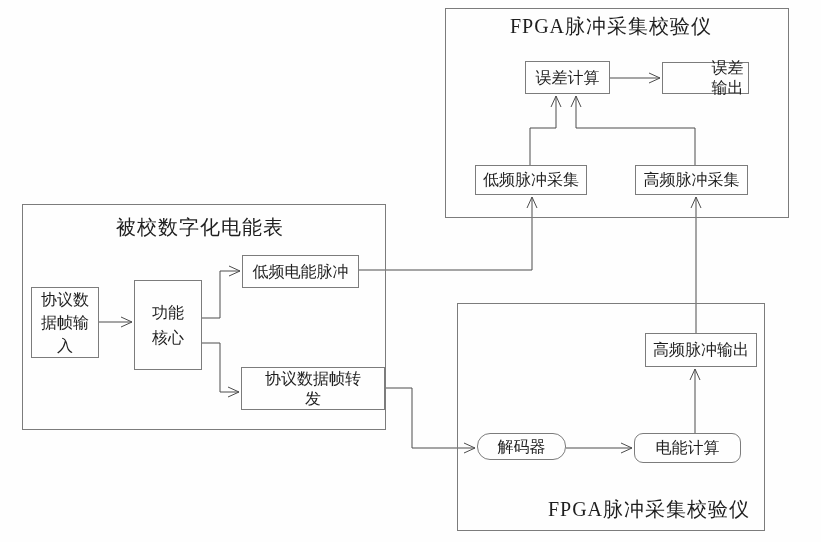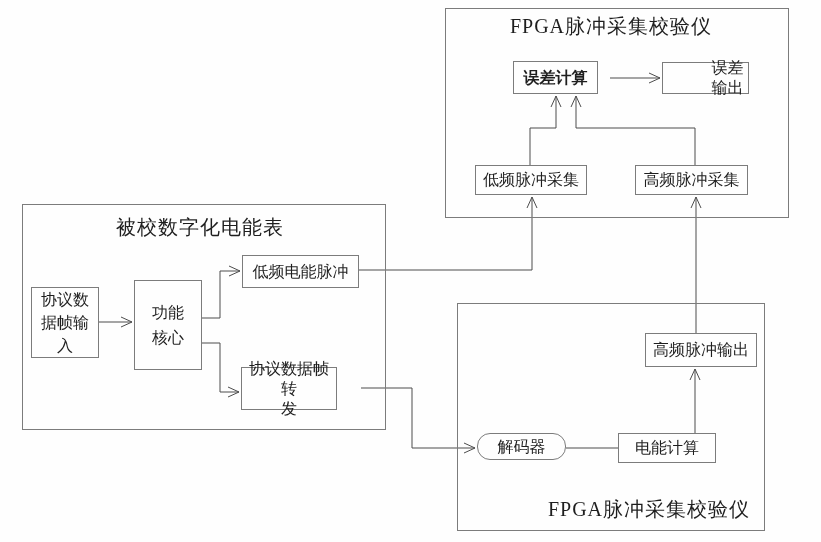--- a/index.html
+++ b/index.html
@@ -83,25 +83,25 @@
 
   <div class="container-box" style="left:457px; top:303px; width:308px; height:228px;"></div>
   <div class="container-title" style="left:649px; top:496px;">FPGA脉冲采集校验仪</div>
 
   <div class="node tall3" style="left:31px; top:287px; width:68px; height:71px;">协议数
 据帧输
 入</div>
   <div class="node tall2" style="left:134px; top:280px; width:68px; height:90px;">功能
 核心</div>
   <div class="node" style="left:242px; top:255px; width:117px; height:33px;">低频电能脉冲</div>
-  <div class="node" style="left:241px; top:367px; width:96px; height:43px;">协议数据帧转
+  <div class="node" style="left:241px; top:367px; width:144px; height:43px;">协议数据帧转
 发</div>
 
-  <div class="node" style="left:513px; top:61px; width:85px; height:33px;font-weight:bold;">误差计算</div>
+  <div class="node" style="left:525px; top:61px; width:85px; height:33px;">误差计算</div>
   <div class="node" style="left:662px; top:62px; width:87px; height:32px;padding-left:44px;">误差输出</div>
   <div class="node" style="left:475px; top:165px; width:112px; height:30px;">低频脉冲采集</div>
   <div class="node" style="left:635px; top:165px; width:113px; height:30px;">高频脉冲采集</div>
 
   <div class="node" style="left:477px; top:433px; width:89px; height:27px;border-radius:13px;">解码器</div>
-  <div class="node" style="left:618px; top:433px; width:98px; height:30px;">电能计算</div>
+  <div class="node" style="left:634px; top:433px; width:107px; height:30px;border-radius:9px;">电能计算</div>
   <div class="node" style="left:645px; top:333px; width:112px; height:34px;">高频脉冲输出</div>
 
 </div>
 
 </body></html>

